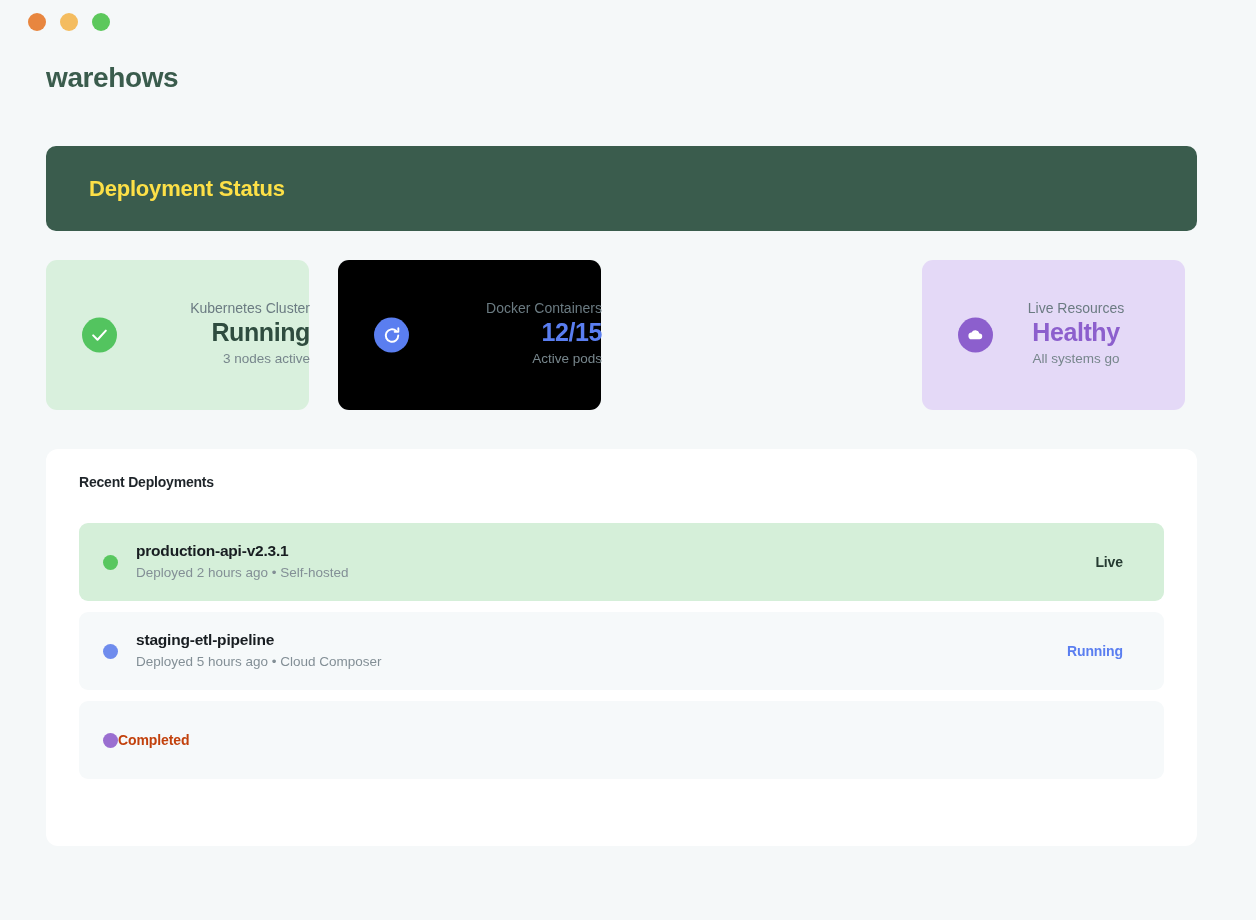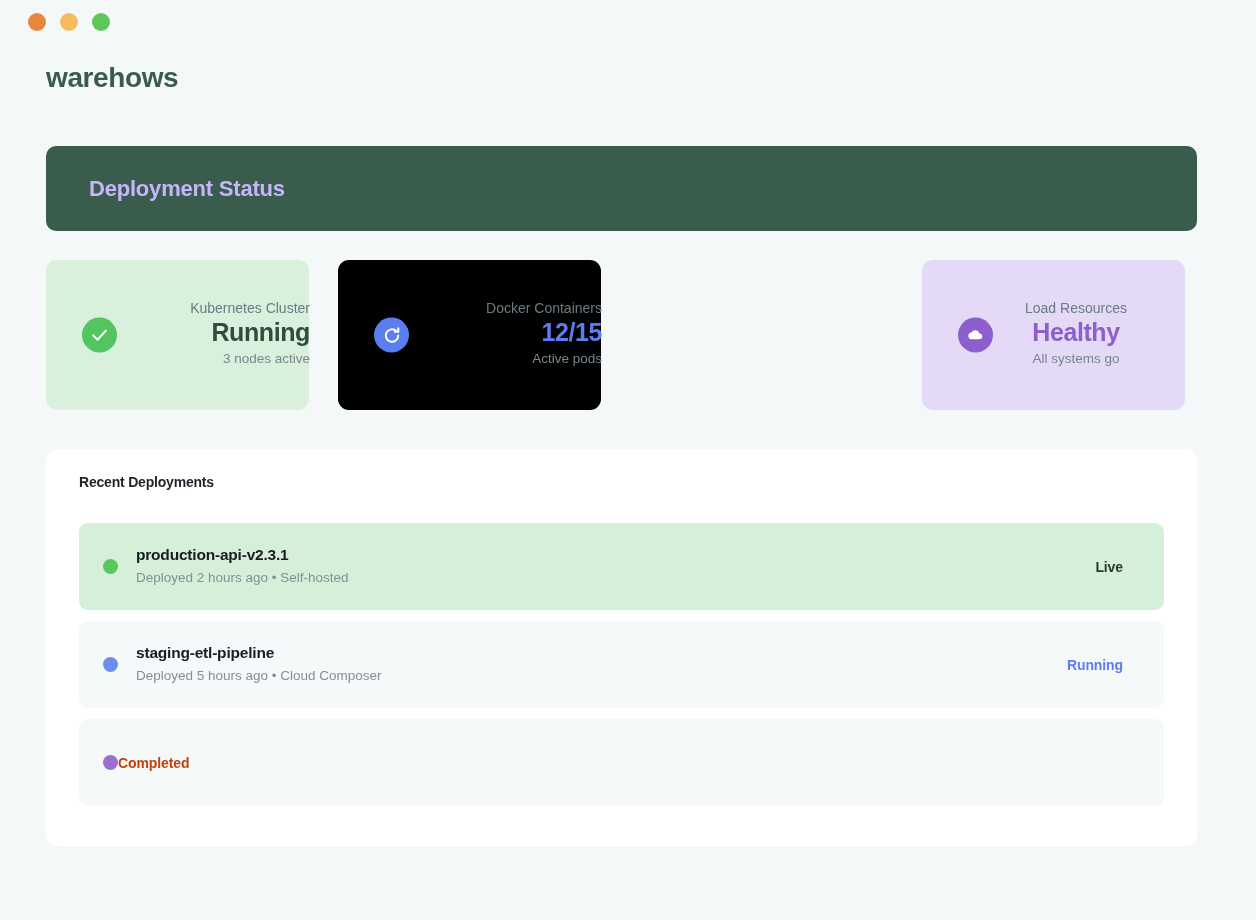--- a/index.html
+++ b/index.html
@@ -28,21 +28,21 @@
   }
 
   
   .banner {
     position: absolute; left: 46px; top: 146px;
     width: 1151px; height: 85px;
     background: #3a5c4d; border-radius: 10px;
     display: flex; align-items: center;
   }
   .banner-title {
-    margin-left: 43px; color: #c4b5fd;
+    margin-left: 43px; color: #fde047;
     font-size: 22px; font-weight: bold; letter-spacing: -0.2px;
   }
 
   
   .cards { position: absolute; left: 46px; top: 260px; width: 1151px; height: 150px; }
   .card {
     position: absolute; top: 0; width: 263px; height: 150px;
     border-radius: 11px;
     display: flex; align-items: center;
   }
@@ -81,21 +81,21 @@
     width: 1151px; height: 397px;
     background: #ffffff; border-radius: 12px;
   }
   .panel-title {
     position: absolute; left: 33px; top: 25px;
     font-size: 14px; font-weight: bold; color: #1e2429; letter-spacing: -0.2px;
   }
 
   .rows { position: absolute; left: 33px; top: 74px; width: 1085px; }
   .row {
-    position: relative; height: 87px; border-radius: 9px;
+    position: relative; height: 78px; border-radius: 9px;
     display: flex; align-items: center; margin-bottom: 11px;
   }
   .row.live      { background: #d5efd9; }
   .row.neutral   { background: #f6f9fa; }
 
   .row-dot { width: 15px; height: 15px; border-radius: 50%; margin-left: 24px; flex: none; }
   .row-dot.green  { background: #58c75f; }
   .row-dot.blue   { background: #6f8ced; }
   .row-dot.purple { background: #9a6fd0; }
 
@@ -155,21 +155,21 @@
     </div>
 
 
     <div class="card c3">
       <div class="card-icon">
         <svg width="17" height="17" viewBox="0 0 24 24" fill="#ffffff">
             <path d="M7 18h10.2a4.1 4.1 0 0 0 .4-8.2 6 6 0 0 0-11.2-1.2A4.4 4.4 0 0 0 7 18z"></path>
           </svg>
       </div>
       <div class="card-text">
-        <div class="card-label">Load Resources</div>
+        <div class="card-label">Live Resources</div>
         <div class="card-value">Healthy</div>
         <div class="card-sub">All systems go</div>
       </div>
     </div>
 
   </div>
 
   <div class="panel">
     <div class="panel-title">Recent Deployments</div>
 

